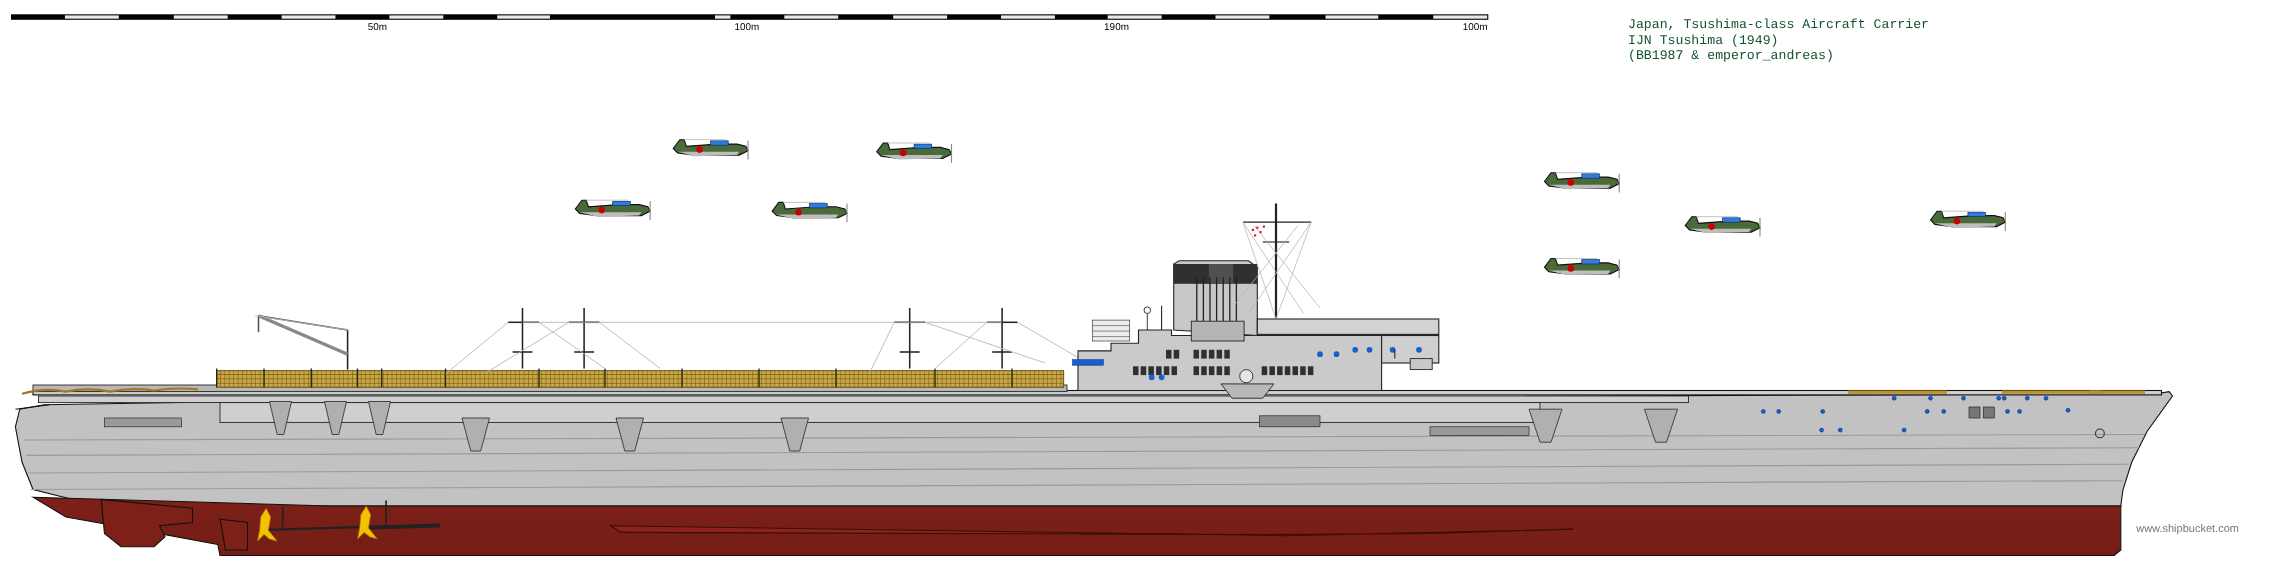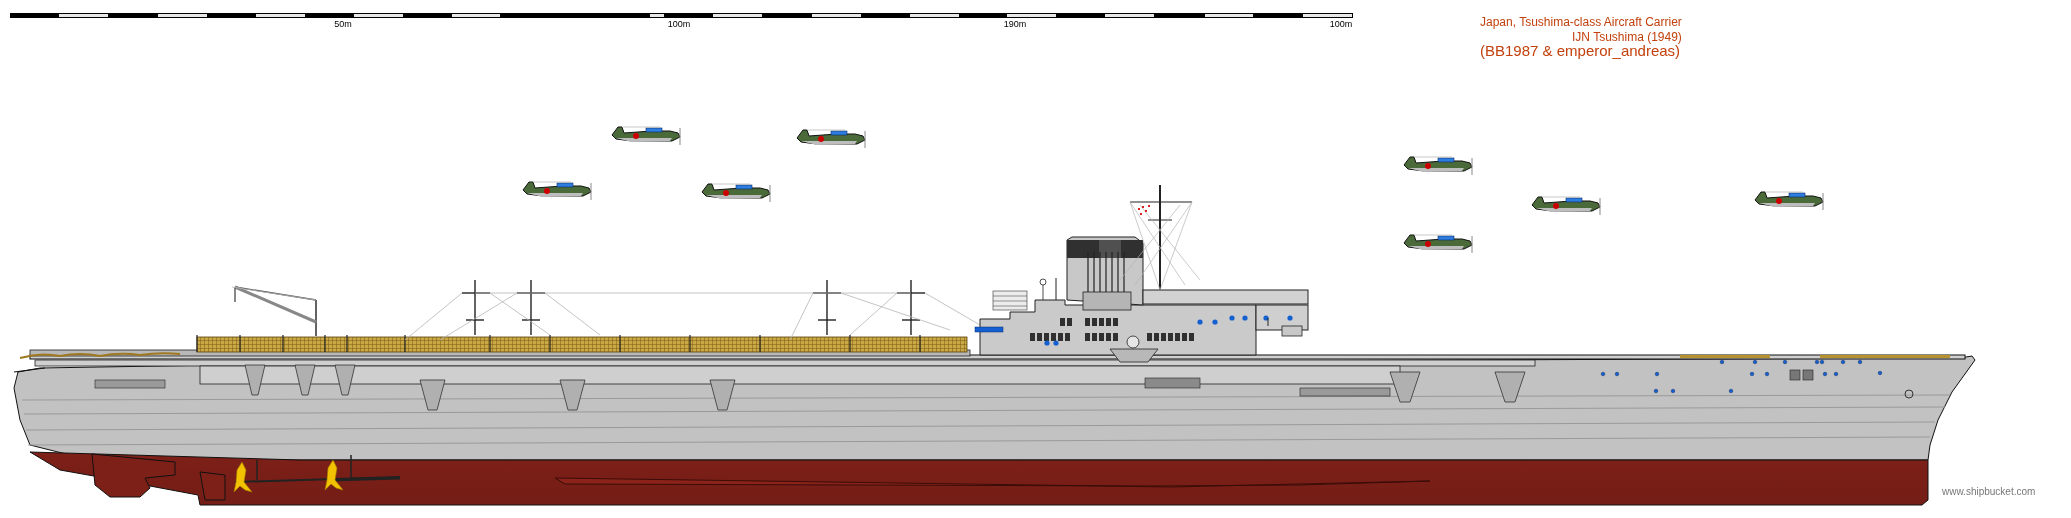--- a/index.html
+++ b/index.html
@@ -1,25 +1,25 @@
 <!DOCTYPE html>
 <html><head>
 <meta charset="utf-8">
 <style>
   html, body { margin: 0; padding: 0; background: #ffffff; }
   body { width: 2071px; height: 518px; position: relative; overflow: hidden;
          font-family: "Liberation Sans", sans-serif; }
   .canvas { position: absolute; left: 0; top: 0; width: 2071px; height: 518px; }
   .scale-label { position: absolute; top: 19px; font-size: 9px; color: #000;
                  font-family: "Liberation Sans", sans-serif; transform: translateX(-50%); }
-  .title-block { position: absolute; left: 1480px; top: 15px; color: #c2410c; }
+  .title-block { position: absolute; left: 1480px; top: 15px; color: #14532d; font-family: Liberation Mono, monospace; }
   .title-line1 { font-size: 12px; line-height: 15px; }
-  .title-line2 { font-size: 12px; line-height: 15px; text-align: right; }
-  .title-line3 { font-size: 15px; line-height: 12px; }
-  .watermark { position: absolute; left: 1942px; top: 486px; font-size: 10px; color: #777; }
+  .title-line2 { font-size: 12px; line-height: 15px; }
+  .title-line3 { font-size: 12px; line-height: 12px; }
+  .watermark { position: absolute; left: 1942px; top: 476px; font-size: 10px; color: #777; }
 </style>
 </head>
 <body>
 
 <div class="canvas">
   <svg width="2071" height="518" viewBox="0 0 2071 518" xmlns="http://www.w3.org/2000/svg">
     <defs>
       <pattern id="netting" width="4" height="4" patternUnits="userSpaceOnUse">
         <rect width="4" height="4" fill="#c9a845"></rect>
         <path d="M0 0 H4 M0 0 V4" stroke="#7a5a10" stroke-width="1"></path>

